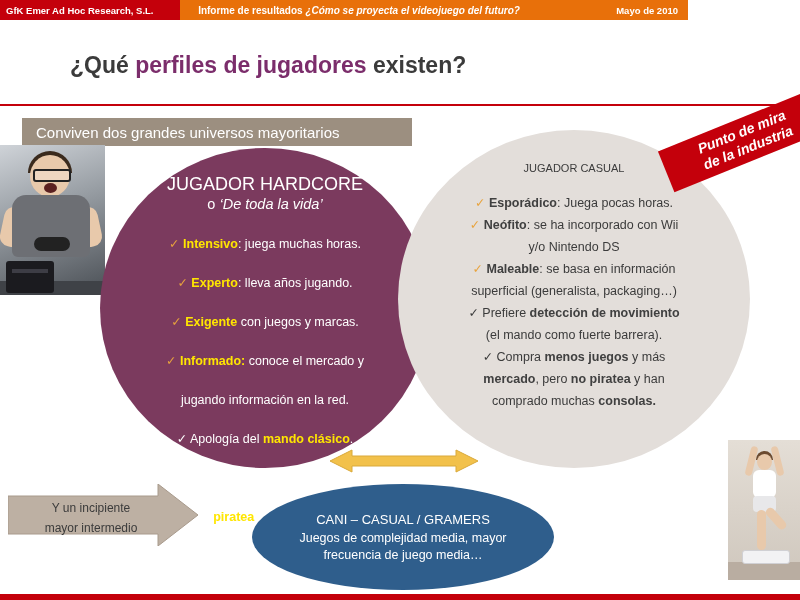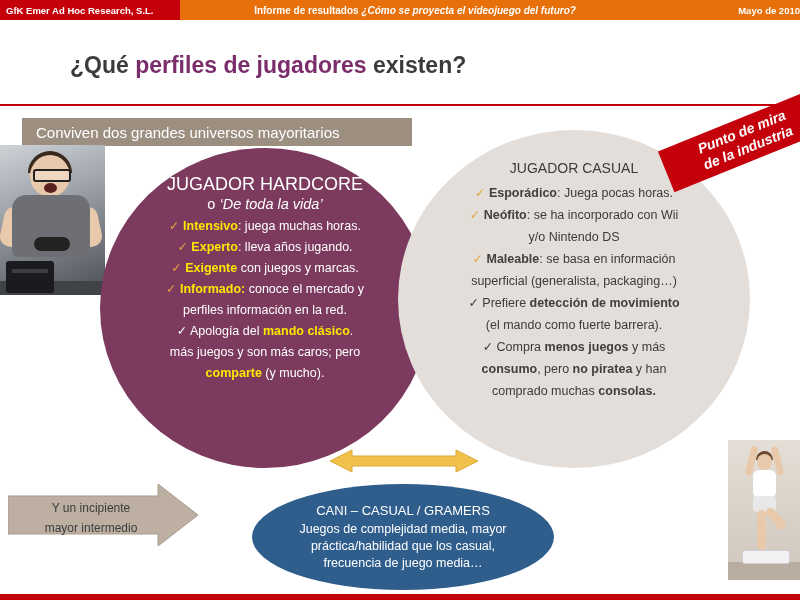--- a/index.html
+++ b/index.html
@@ -5,35 +5,35 @@
   html,body{margin:0;padding:0;}
   body{
     width:800px;height:600px;
     background:#ffffff;
     font-family:"Liberation Sans", sans-serif;
     overflow:hidden;
     position:relative;
   }
   
   .topbar{
-    position:absolute;top:0;left:0;width:800px;height:20px;
+    position:absolute;top:0;left:0;width:688px;height:20px;
     background:#E8700A;
     display:flex;align-items:center;
   }
   .topbar .left{
     width:180px;height:20px;background:#C4000B;
     color:#ffffff;font-size:9.5px;font-weight:bold;
     display:flex;align-items:center;padding-left:6px;box-sizing:border-box;
   }
   .topbar .center{
     flex:1;text-align:center;color:#ffffff;font-size:10px;font-weight:bold;
   }
   .topbar .center i{font-weight:bold;}
   .topbar .right{
-    width:150px;text-align:right;
+    width:150px;text-align:right;padding-right:10px;
     color:#ffffff;font-size:9.5px;font-weight:bold;box-sizing:border-box;
   }
   
   .title{
     position:absolute;left:22px;top:52px;
     font-size:23px;font-weight:bold;color:#3b3b3b;
     white-space:nowrap;
     margin-left:48px;
   }
   .title .hl{color:#7B2D6B;}
@@ -123,22 +123,22 @@
     background:#7B3A5E;color:#ffffff;
     padding:26px 24px 0 24px;
   }
   .e-casual{
     left:398px;top:130px;width:352px;height:338px;
     background:#E3DEDA;color:#3b3b3b;
     padding:28px 22px 0 22px;
   }
   .e-hardcore .h-title{font-size:18px;line-height:20px;}
   .e-hardcore .h-sub{font-size:14.5px;font-style:italic;line-height:20px;}
-  .e-hardcore p{margin:3px 0;font-size:12.5px;line-height:18px;}
-  .e-casual .c-title{font-size:14px;line-height:20px;margin-bottom:6px;}
+  .e-hardcore p{margin:21px 0;font-size:12.5px;line-height:18px;}
+  .e-casual .c-title{font-size:11px;line-height:20px;margin-bottom:16px;}
   .e-casual p{margin:3px 0;font-size:12.5px;line-height:19px;}
   .y{color:#FFE600;font-weight:bold;}
   .m{color:#404040;font-weight:bold;}
   .chk{color:#E8A33D;}
   
   .ribbon{
     position:absolute;left:660px;top:118px;width:170px;height:44px;
     background:#C4000B;color:#ffffff;
     transform:rotate(-22deg);
     display:flex;flex-direction:column;align-items:center;justify-content:center;
@@ -210,27 +210,27 @@
   </p>
   <p>
     <span class="chk">✓ </span><span class="y">Experto</span><span>: lleva años jugando.</span>
   </p>
   <p>
     <span class="chk">✓ </span><span class="y">Exigente</span><span> con juegos y marcas.</span>
   </p>
   <p>
     <span class="chk">✓ </span><span class="y">Informado:</span><span> conoce el mercado y</span>
   </p>
-  <p>perfiles información en la red.</p>
+  <p>jugando información en la red.</p>
   <p>
     <span>✓ Apología del </span><span class="y">mando clásico</span><span>.</span>
   </p>
   <p>más juegos y son más caros; pero</p>
   <p>
-    <span class="y">comparte</span><span> (y mucho).</span>
+    <span class="y">piratea</span><span> (y mucho).</span>
   </p>
 </div>
 
 <div class="ellipse e-casual">
   <div class="c-title">JUGADOR CASUAL</div>
   <p>
     <span class="chk">✓ </span><span class="m">Esporádico</span><span>: Juega pocas horas.</span>
   </p>
   <p>
     <span class="chk">✓ </span><span class="m">Neófito</span><span>: se ha incorporado con Wii</span>
@@ -241,21 +241,21 @@
   </p>
   <p>superficial (generalista, packaging…)</p>
   <p>
     <span>✓ Prefiere </span><span class="m">detección de movimiento</span>
   </p>
   <p>(el mando como fuerte barrera).</p>
   <p>
     <span>✓ Compra </span><span class="m">menos juegos</span><span> y más</span>
   </p>
   <p>
-    <span class="m">consumo</span><span>, pero </span><span class="m">no piratea</span><span> y han</span>
+    <span class="m">mercado</span><span>, pero </span><span class="m">no piratea</span><span> y han</span>
   </p>
   <p>
     <span>comprado muchas </span><span class="m">consolas.</span>
   </p>
 </div>
 
 <div class="ribbon">
   <span>Punto de mira</span>
   <span>de la industria</span>
 </div>
@@ -268,21 +268,20 @@
   <polygon points="0,12 150,12 150,0 190,31 150,62 150,50 0,50" fill="#BDB0A3" stroke="#A89A8C" stroke-width="1"></polygon>
 </svg>
 <div class="arrow-label">
   <div>Y un incipiente</div>
   <div>mayor intermedio</div>
 </div>
 
 <div class="e-cani">
   <div class="cani-title">CANI – CASUAL / GRAMERS</div>
   <div>Juegos de complejidad media, mayor</div>
-  <div>práctica/habilidad que los casual,</div>
   <div>frecuencia de juego media…</div>
 </div>
 
 <div class="photo-yoga">
   <div class="y-armL"></div>
   <div class="y-armR"></div>
   <div class="y-hair"></div>
   <div class="y-head"></div>
   <div class="y-top"></div>
   <div class="y-short"></div>

